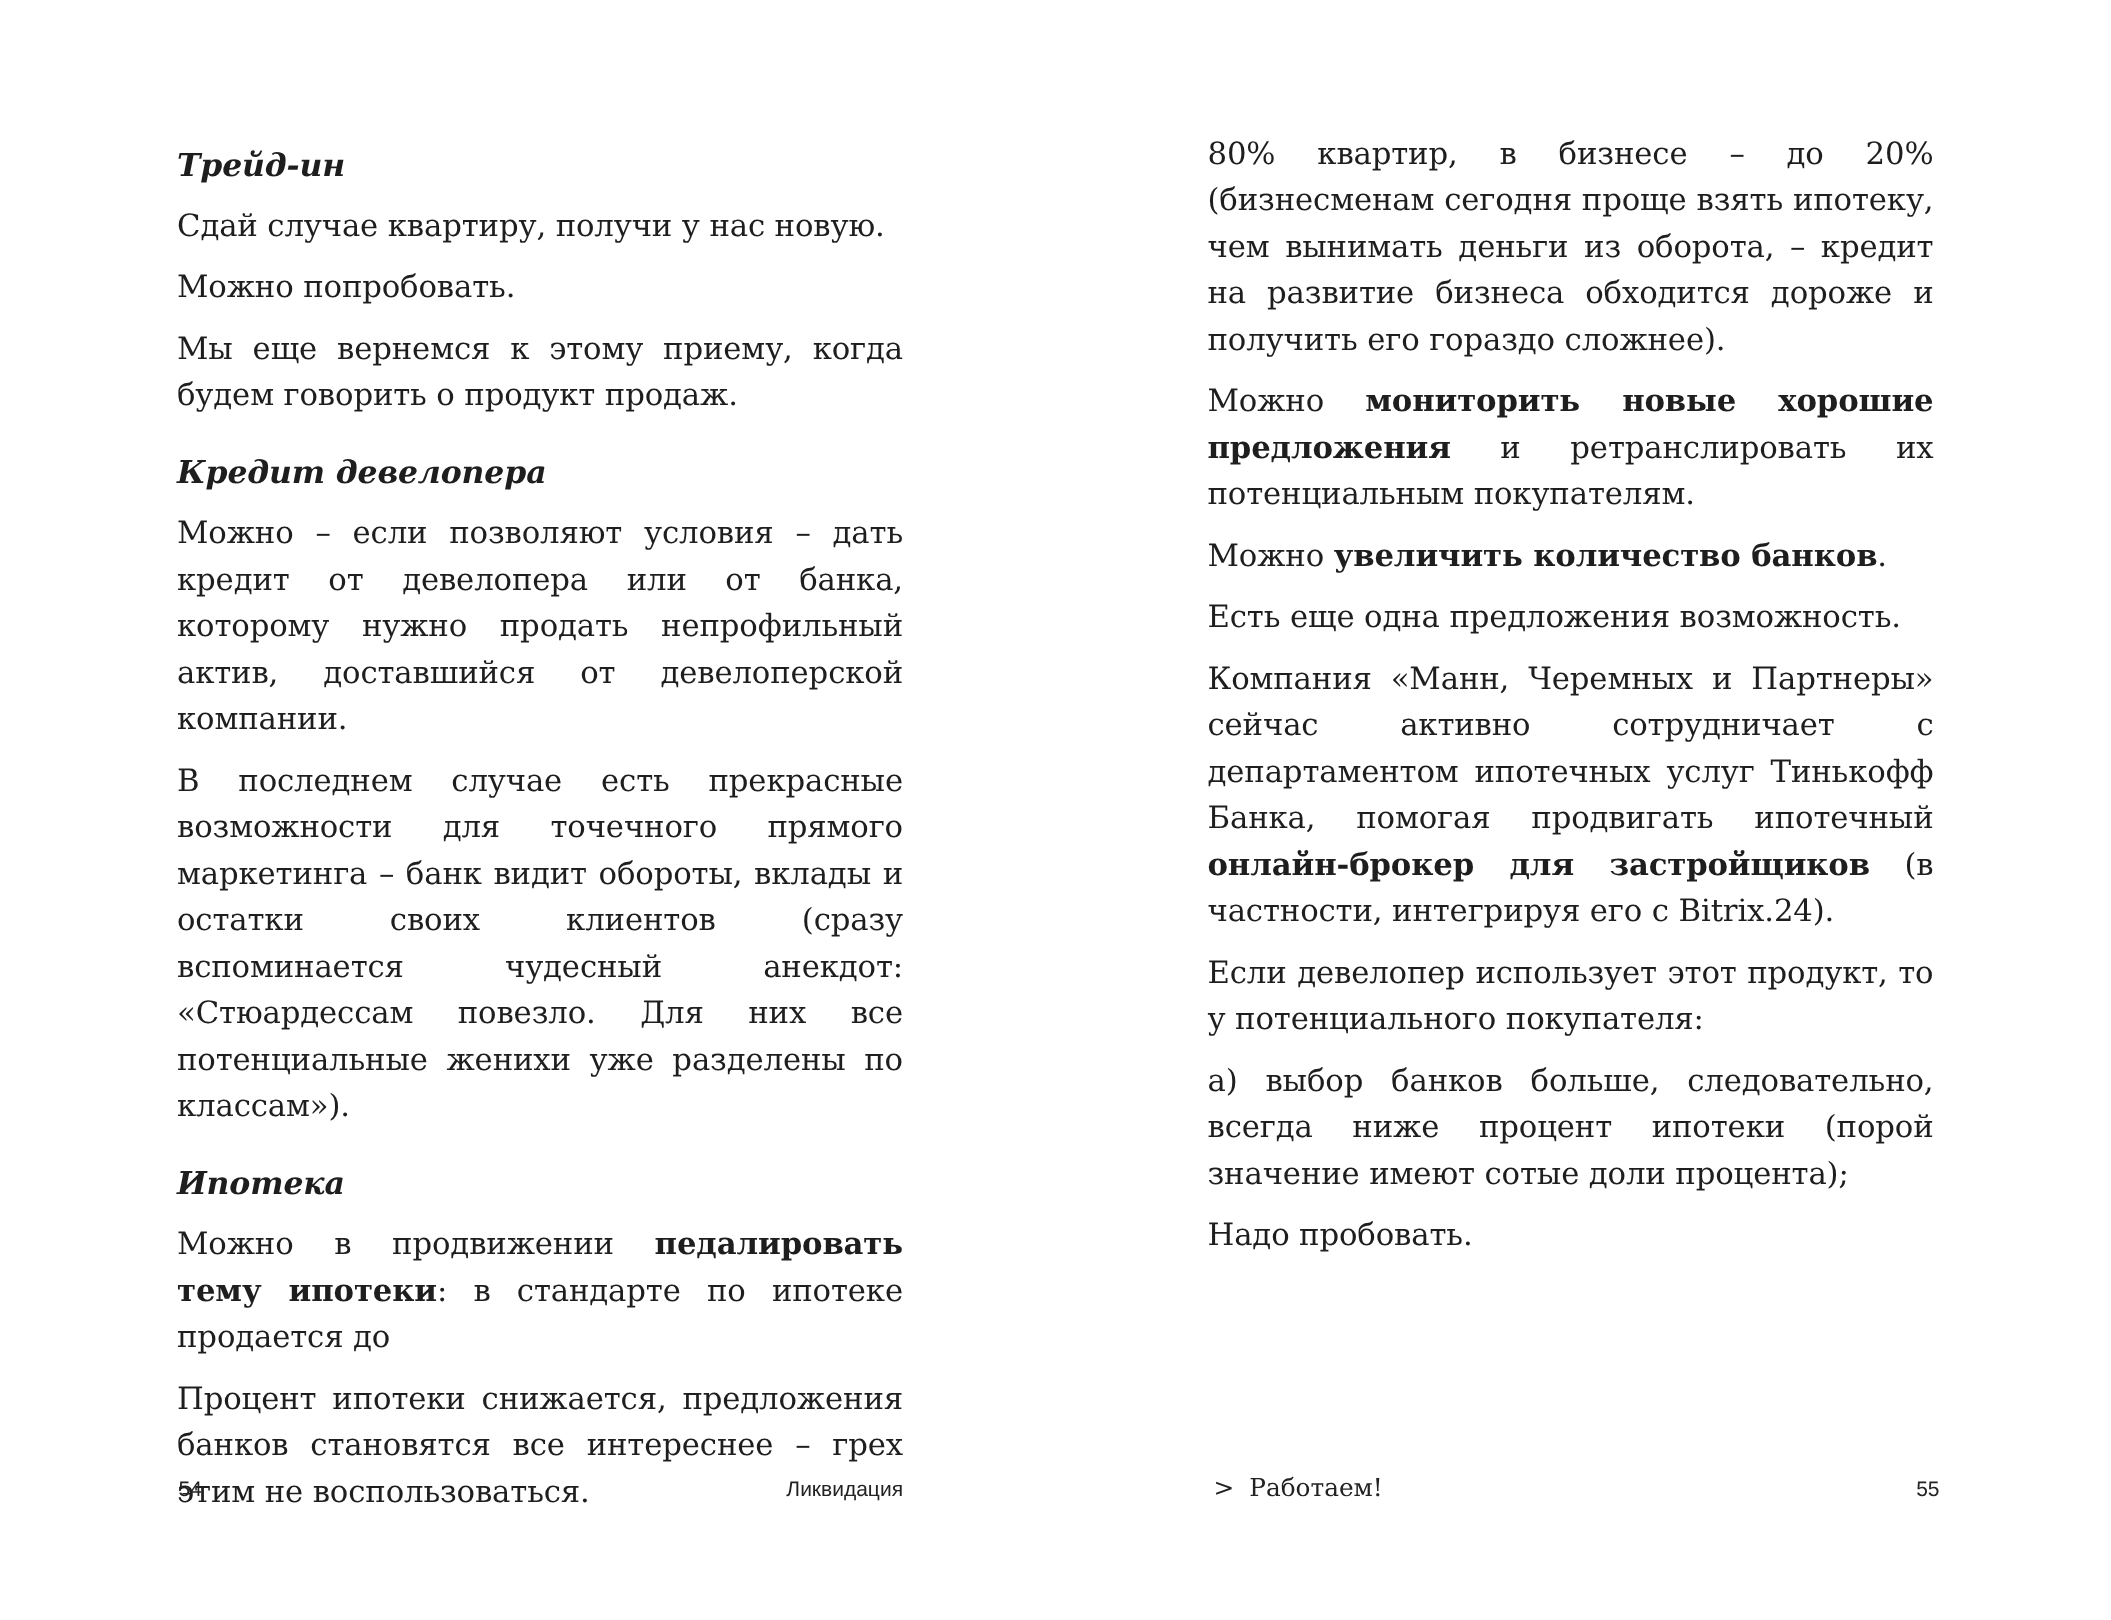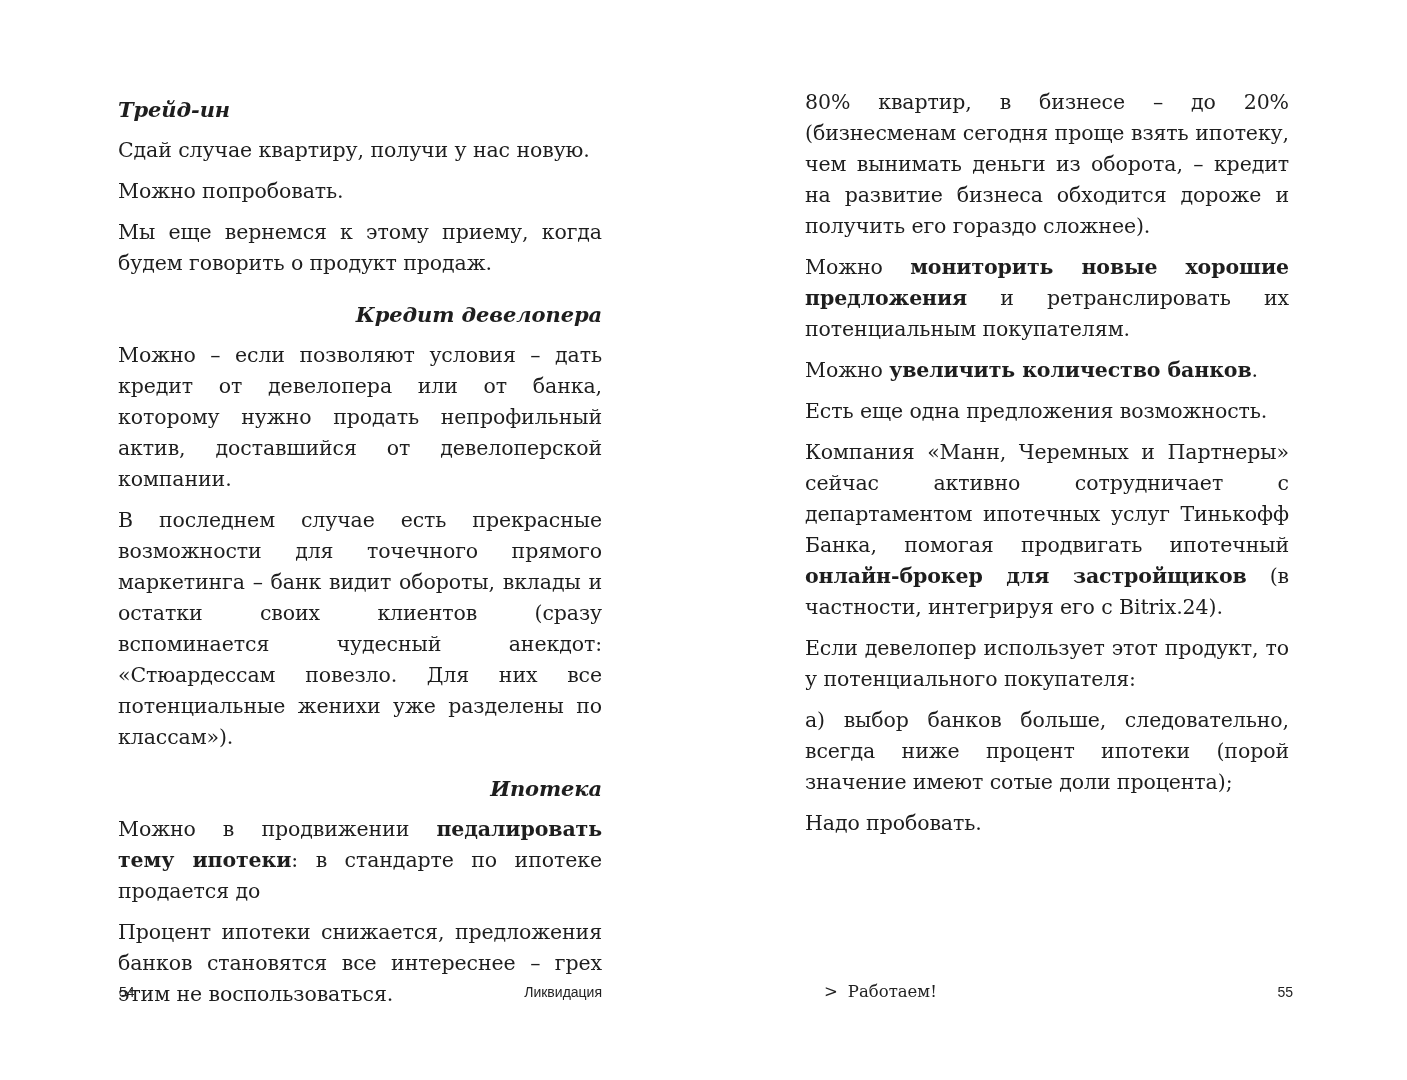--- a/index.html
+++ b/index.html
@@ -38,34 +38,34 @@
       text-align: justify;
       hyphens: manual;
     }
     .text-block h2 {
       margin: 0 0 10px 0;
       font-size: 21px;
       font-style: italic;
       font-weight: bold;
       line-height: 31px;
     }
-    .text-block h2.spaced { margin-top: 20px; text-align: right; }
+    .text-block h2.spaced { margin-top: 20px; }
     .text-block b { font-weight: bold; }
 
     .footer {
       position: absolute;
       top: 980px;
       font-family: "Liberation Sans", "DejaVu Sans", sans-serif;
       font-size: 14px;
       line-height: 24px;
       color: #222;
     }
     .page-left .footer-num { left: 119px; }
     .page-left .footer-title { right: 101px; }
-    .page-right .footer-title { left: 106px; font-family: "DejaVu Serif", serif; font-size: 16.5px; margin-left: 15px;}
+    .page-right .footer-title { left: 106px; font-family: "DejaVu Serif", serif; font-size: 16.5px;}
     .page-right .footer-num { right: 114px; }
     .arrow { margin-right: 10px; }
   </style>
 </head>
 <body>
 
 <div class="page page-left">
   <div class="text-block">
     <h2>Трейд-ин</h2>
     <p>Сдай случае квартиру, получи у нас новую.</p>

